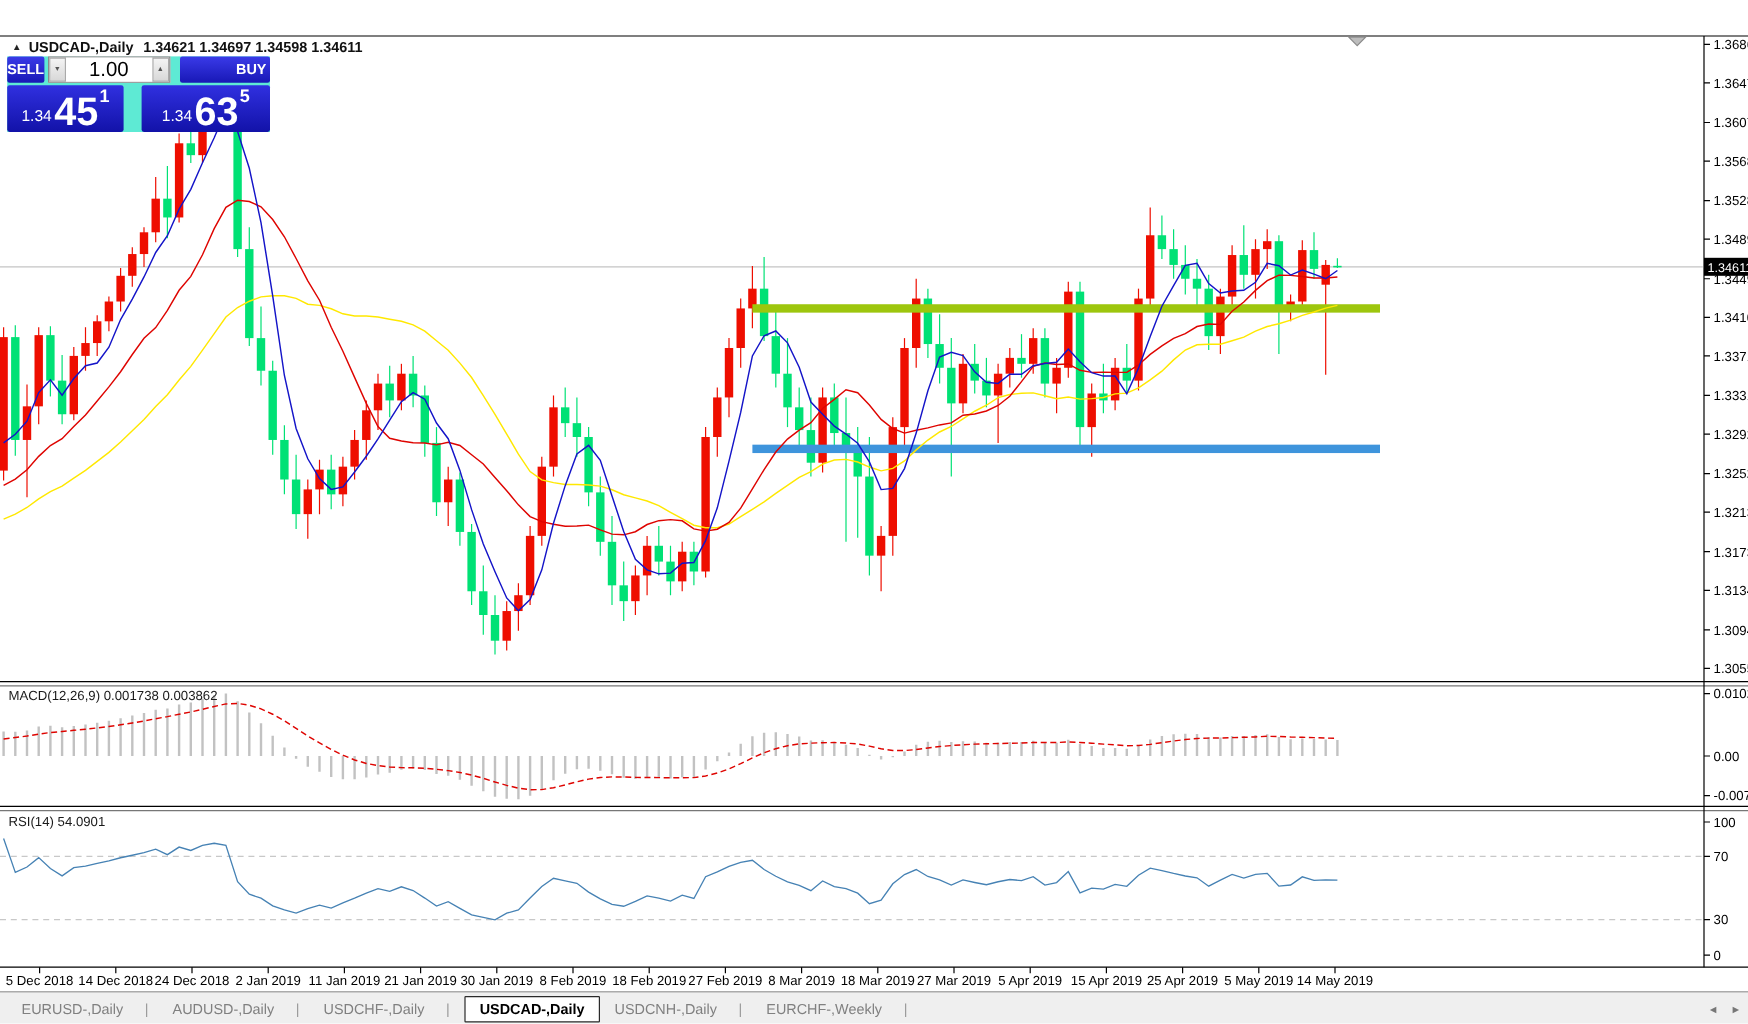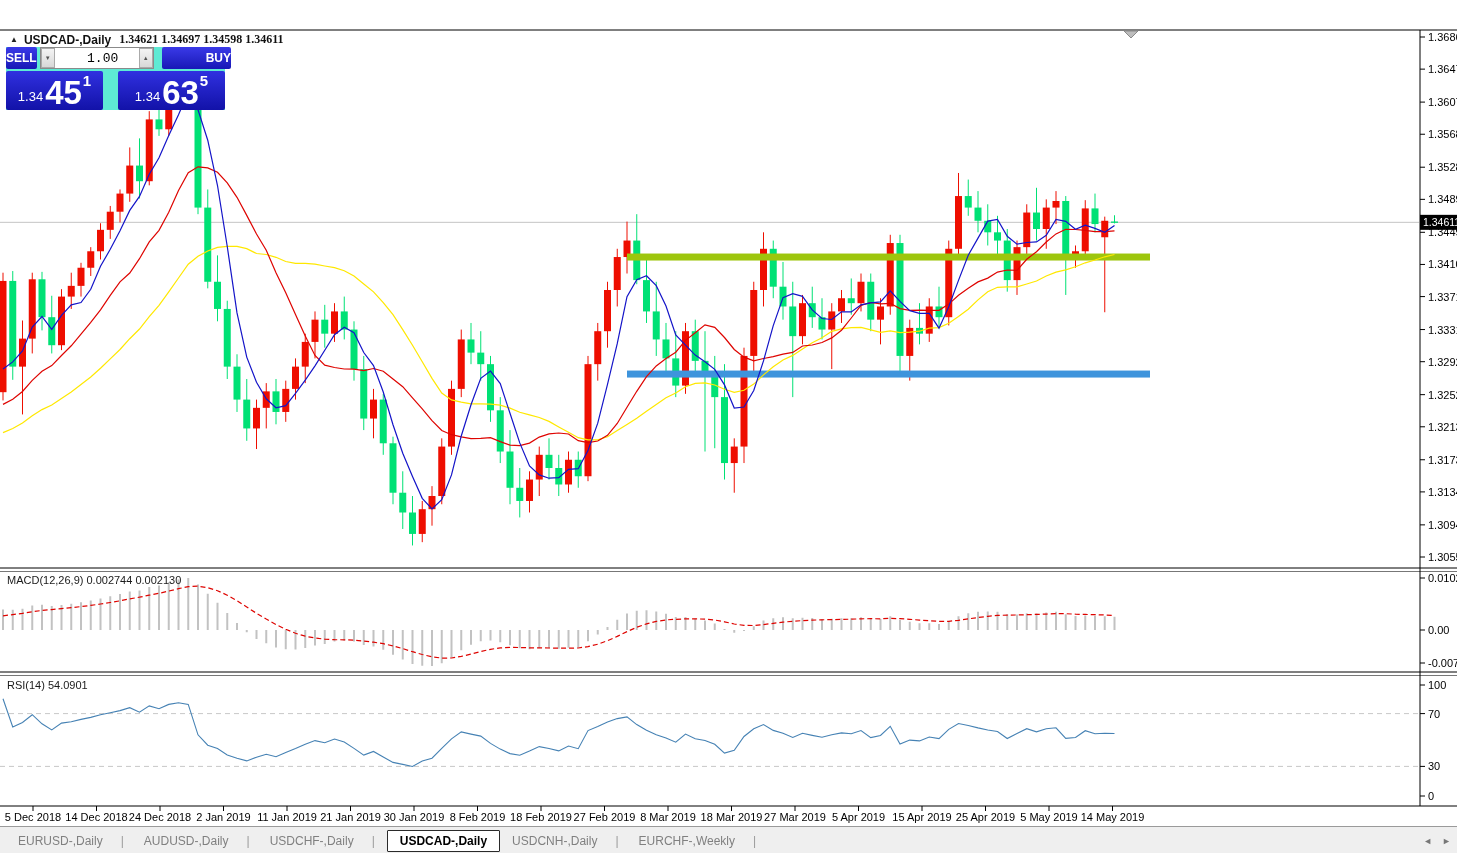--- a/index.html
+++ b/index.html
@@ -12,34 +12,34 @@
   .tf-group{display:flex;align-items:center;height:28px;padding-left:12px;width:316px;
     border-right:1px solid #b5b5b5;}
   .tf-btn{font-size:11px;color:#3c3c3c;padding:3px 6px;margin-right:4px;border:1px solid transparent;
     border-radius:2px;cursor:default;}
   .tf-btn.active{border:1px solid #9a9a9a;background:#f4f4f4;box-shadow:inset 0 0 2px #ccc;}
 
   
   .chart-header{position:absolute;left:10px;top:32px;z-index:4;font-size:12px;font-weight:bold;
     color:#111;display:flex;align-items:center;white-space:nowrap;}
   .chart-header .tri{font-size:8px;margin-right:6px;color:#222;}
-  .chart-header .ohlc{margin-left:8px;font-weight:bold;font-family:Liberation Serif, serif;}
+  .chart-header .ohlc{margin-left:8px;font-weight:bold;}
 
   
   .trade-panel{position:absolute;left:6px;top:47px;width:219px;z-index:4;background:#5eead4;}
   .tp-row1{display:flex;align-items:stretch;height:22px;}
   .tp-btn{background:linear-gradient(#3a3ae8,#1818b6);color:#fff;font-size:12px;font-weight:bold;
     display:flex;align-items:center;justify-content:center;border-radius:2px;cursor:pointer;}
   .tp-sell{width:48px;}
   .tp-buy{width:52px;margin-left:8px;padding-left:44px;}
   .tp-spin{display:flex;align-items:stretch;border:1px solid #8a8a8a;margin-left:3px;background:#fff;}
   .spin-btn{width:12px;background:linear-gradient(#f4f4f4,#d8d8d8);border:1px solid #aaa;
     display:flex;align-items:center;justify-content:center;font-size:6px;color:#555;cursor:pointer;}
-  .vol-input{width:68px;border:none;outline:none;text-align:center;font-size:13px;
-    font-family:Liberation Mono, monospace;color:#000;margin-left:12px;}
+  .vol-input{width:68px;border:none;outline:none;text-align:center;font-size:17px;
+    font-family:Liberation Sans, sans-serif;color:#000;}
   .tp-row2{display:flex;margin-top:2px;height:39px;}
   .price-box{background:linear-gradient(#3030e0,#1212a8);color:#fff;border-radius:2px;
     display:flex;align-items:flex-end;justify-content:center;cursor:pointer;padding-bottom:2px;}
   .pb-sell{width:97px;}
   .pb-buy{width:107px;margin-left:15px;}
   .pb-prefix{font-size:13px;font-weight:normal;margin-bottom:4px;}
   .pb-big{font-size:33px;font-weight:bold;line-height:0.95;margin-left:2px;}
   .pb-sup{font-size:15px;font-weight:bold;align-self:flex-start;margin-top:1px;margin-left:1px;}
 
   
@@ -566,21 +566,21 @@
         <span class="pb-sup">1</span>
       </div>
       <div class="price-box pb-buy">
         <span class="pb-prefix">1.34</span>
         <span class="pb-big">63</span>
         <span class="pb-sup">5</span>
       </div>
     </div>
   </div>
 
-  <div class="ind-label macd-label">MACD(12,26,9) 0.002744 0.002130</div>
+  <div class="ind-label macd-label">MACD(12,26,9) 0.001738 0.003862</div>
   <div class="ind-label rsi-label">RSI(14) 54.0901</div>
 
   <div class="tabbar">
     <span class="pad"></span>
     <span class="sym-tab">EURUSD-,Daily</span>
     <span class="sym-tab">AUDUSD-,Daily</span>
     <span class="sym-tab">USDCHF-,Daily</span>
     <span class="sym-tab active">USDCAD-,Daily</span>
     <span class="sym-tab">USDCNH-,Daily</span>
     <span class="sym-tab">EURCHF-,Weekly</span>

